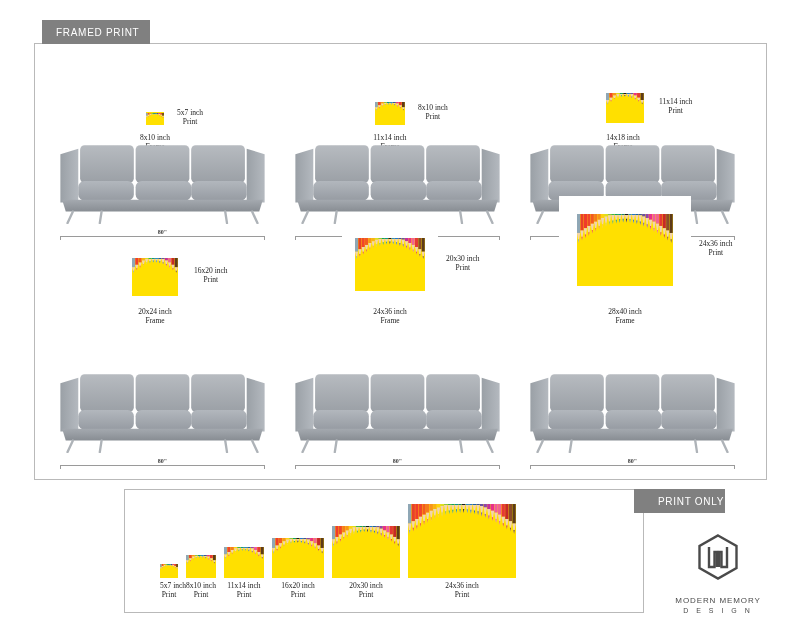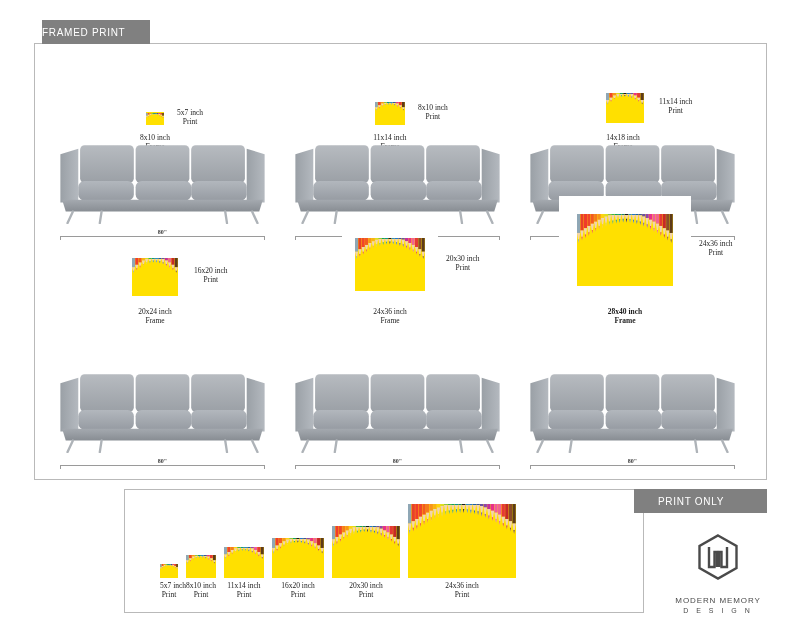--- a/index.html
+++ b/index.html
@@ -16,22 +16,22 @@
     position: absolute;
     background: #808080;
     color: #ffffff;
     font-family: "Liberation Sans", sans-serif;
     font-size: 10px;
     letter-spacing: 0.7px;
     display: flex;
     align-items: center;
     z-index: 5;
   }
-  #tab-framed { left: 42px; top: 20px; width: 108px; height: 24px; }
-  #tab-print  { left: 634px; top: 489px; width: 133px; height: 24px; padding-left: 24px; }
+  #tab-framed { left: 42px; top: 20px; width: 108px; height: 24px; padding-left: 14px; }
+  #tab-print  { left: 634px; top: 489px; width: 91px; height: 24px; padding-left: 24px; }
 
   
   .panel { position: absolute; border: 1px solid #b9b9b9; background: #ffffff; }
   #panel-framed { left: 34px; top: 43px; width: 733px; height: 437px; }
   #panel-print  { left: 124px; top: 489px; width: 520px; height: 124px; }
 
   
   .scene { position: absolute; }
 
   
@@ -661,21 +661,21 @@
                 <rect x="89.14" y="0" width="3.15" height="16.54" fill="#8d4b2a"></rect>
                 <polygon points="89.14,16.54 92.30,16.54 90.72,26.62" fill="#f2d3ad"></polygon>
                 <polygon points="90.17,22.79 91.27,22.79 90.72,26.62" fill="#8d4b2a"></polygon>
                 <rect x="92.57" y="0" width="3.15" height="18.95" fill="#5d3a1a"></rect>
                 <polygon points="92.57,18.95 95.73,18.95 94.15,29.03" fill="#f2d3ad"></polygon>
                 <polygon points="93.60,25.20 94.70,25.20 94.15,29.03" fill="#5d3a1a"></polygon>
               </svg></div>
           </div>
         </div>
         <div class="lbl side" style="left:174px;top:-13px;">24x36 inch<br>Print</div>
-        <div class="lbl" style="left:50px;top:55px;width:100px;font-weight:bold;">28x40 inch<br>Frame</div>
+        <div class="lbl" style="left:50px;top:55px;width:100px;">28x40 inch<br>Frame</div>
         <div class="sofa" style="left:0px;top:115px;width:215px;height:86px;">
           <svg width="215" height="86" viewBox="0 0 240 96" preserveAspectRatio="none">
             <defs>
               <linearGradient id="gBack" x1="0" y1="0" x2="0" y2="1">
                 <stop offset="0" stop-color="#b7bbc0"></stop>
                 <stop offset="1" stop-color="#9ba0a6"></stop>
               </linearGradient>
               <linearGradient id="gSeat" x1="0" y1="0" x2="0" y2="1">
                 <stop offset="0" stop-color="#b2b7bd"></stop>
                 <stop offset="1" stop-color="#969ba2"></stop>

